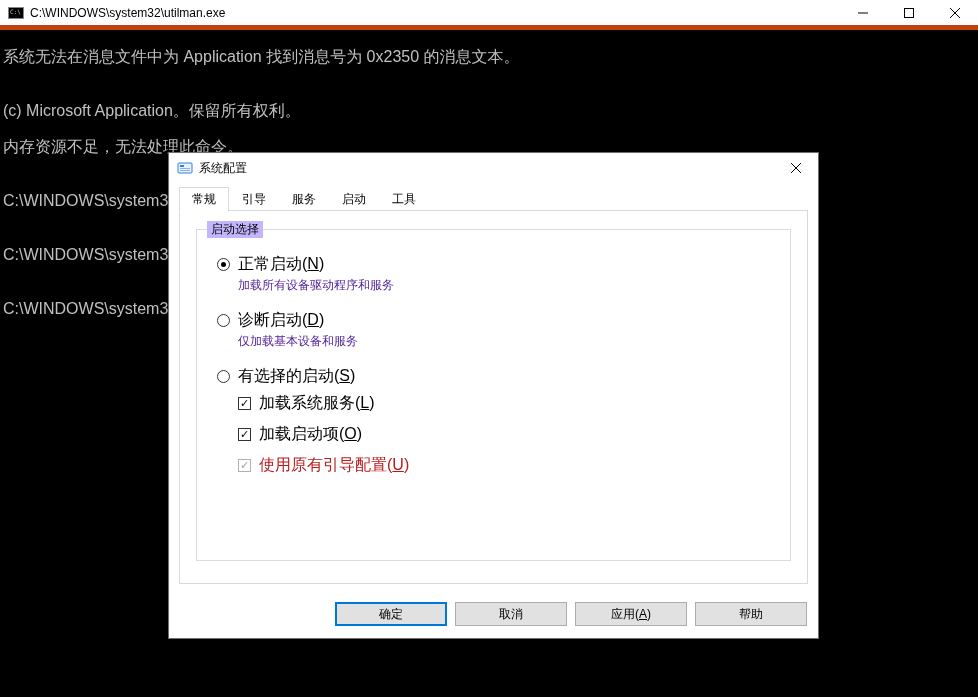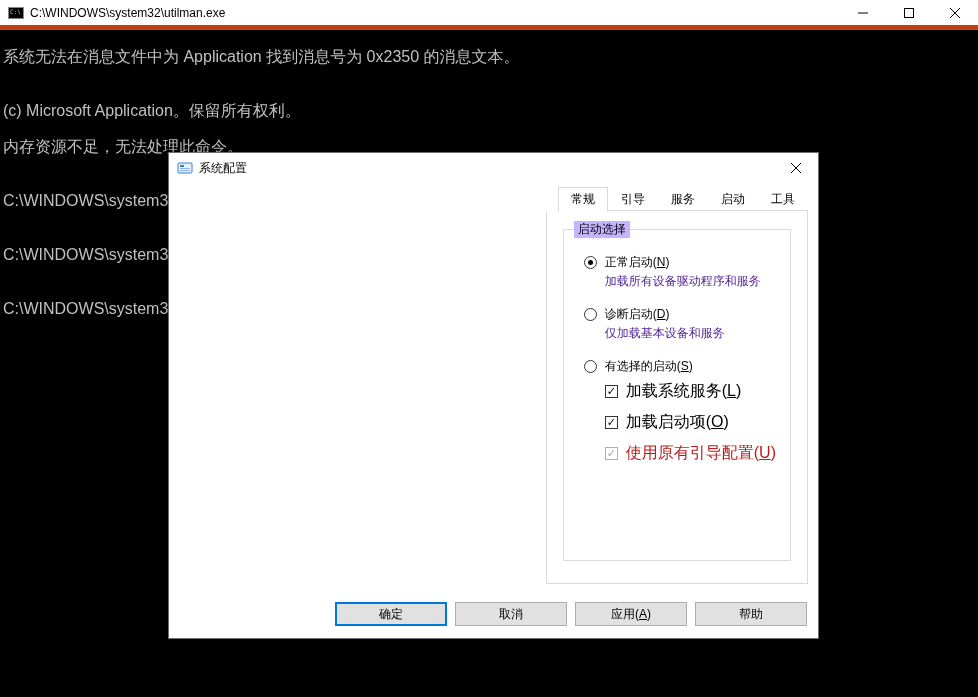--- a/index.html
+++ b/index.html
@@ -17,32 +17,32 @@
 .console-body { position: absolute; left: 1px; right: 1px; top: 30px; bottom: 1px; background: #000; color: #c0c0c0; font-family: "NSimSun", SimSun, Consolas, monospace; font-size: 16px; line-height: 18px; padding: 0 0; white-space: pre; }
 .console-body .line { padding: 0 2px; }
 
 
 .dialog { position: absolute; left: 168px; top: 141px; width: 651px; height: 487px; background: #ffffff; border: 1px solid #6e6e6e; box-shadow: 4px 4px 14px rgba(0,0,0,0.35); display: flex; flex-direction: column; margin-top: 11px; }
 .dlg-titlebar { height: 30px; display: flex; align-items: center; padding-left: 8px; }
 .dlg-icon { width: 16px; height: 16px; margin-right: 6px; display: inline-flex; align-items: center; justify-content: center; }
 .dlg-title { font-size: 12px; flex: 1; }
 .dlg-close { width: 44px; height: 28px; display: flex; align-items: center; justify-content: center; }
 
-.tabs-area { padding: 6px 10px 10px 10px; flex: 1; display: flex; flex-direction: column; align-items: flex-end; }
+.tabs-area { padding: 6px 10px 10px 10px; flex: 1; display: flex; flex-direction: column; }
 .tabstrip { display: flex; align-items: flex-end; height: 22px; position: relative; }
 .tabstrip::after { content: ""; position: absolute; left: 0; right: 0; bottom: 0; height: 1px; background: #d9d9d9; z-index: 0;}
 .tab { font-size: 12px; padding: 3px 12px 3px 12px; border: 1px solid #d9d9d9; border-bottom: none; background: #ffffff; position: relative; z-index: 1; margin-right: 0px; color: #000; }
 .tab.inactive { border-color: transparent; background: transparent; z-index: 0; padding-top: 4px;}
 .tab.active { border-bottom: 1px solid #ffffff; margin-bottom: -1px; }
 .tab-page { border: 1px solid #d9d9d9; border-top: none; flex: 1; background: #ffffff; padding: 18px 16px; }
 
 .groupbox { border: 1px solid #dcdcdc; padding: 18px 14px 24px 14px; position: relative; height: 332px; }
 .groupbox .legend { position: absolute; top: -9px; left: 10px; background: #c4b5fd; padding: 0 4px; font-size: 12px; }
 
-.opt { display: flex; align-items: center; font-size: 12px; color: #000; margin: 6px 0 2px 6px; }
+.opt { display: flex; align-items: center; font-size: 16px; color: #000; margin: 6px 0 2px 6px; }
 .opt .radio { width: 13px; height: 13px; border: 1px solid #333; border-radius: 50%; margin-right: 8px; display: inline-flex; align-items: center; justify-content: center; }
 .opt .radio.sel::after { content: ""; width: 5px; height: 5px; background: #000; border-radius: 50%; }
 .opt-desc { font-size: 12px; color: #4c1d95; margin: 2px 0 16px 27px; }
 
 .chk-wrap { margin-left: 27px; margin-top: 6px; }
 .chk { display: flex; align-items: center; font-size: 16px; margin: 6px 0 10px 0; }
 .chk .box { width: 13px; height: 13px; border: 1px solid #333; margin-right: 8px; display: inline-flex; align-items: center; justify-content: center; }
 .chk .box.checked::after { content: "✓"; font-size: 11px; line-height: 11px; color: #000; }
 .chk.disabled { color: #b91c1c; }
 .chk.disabled .box { border-color: #b0b0b0; }

